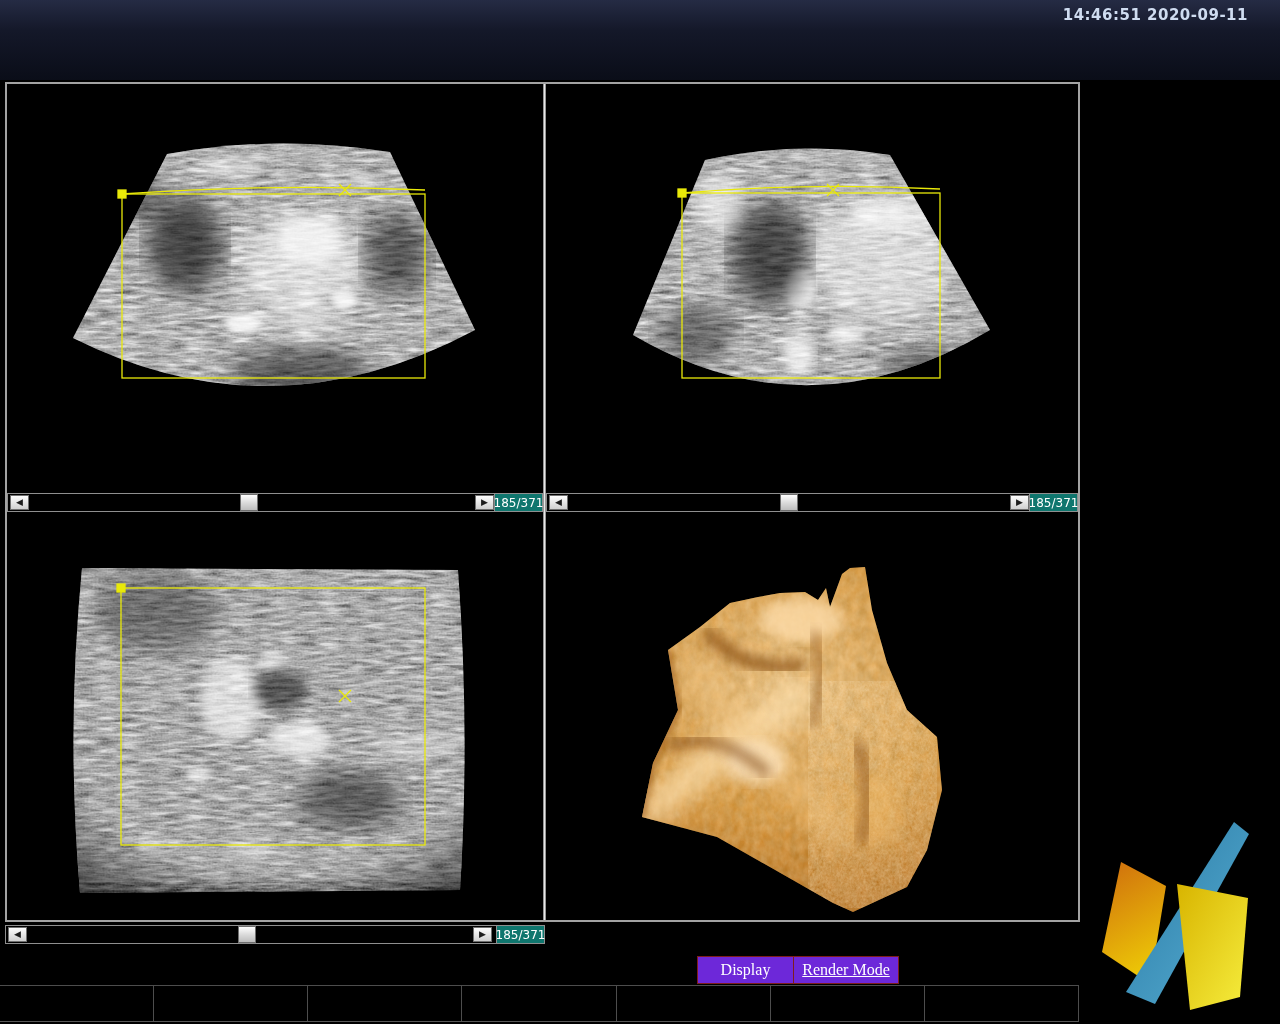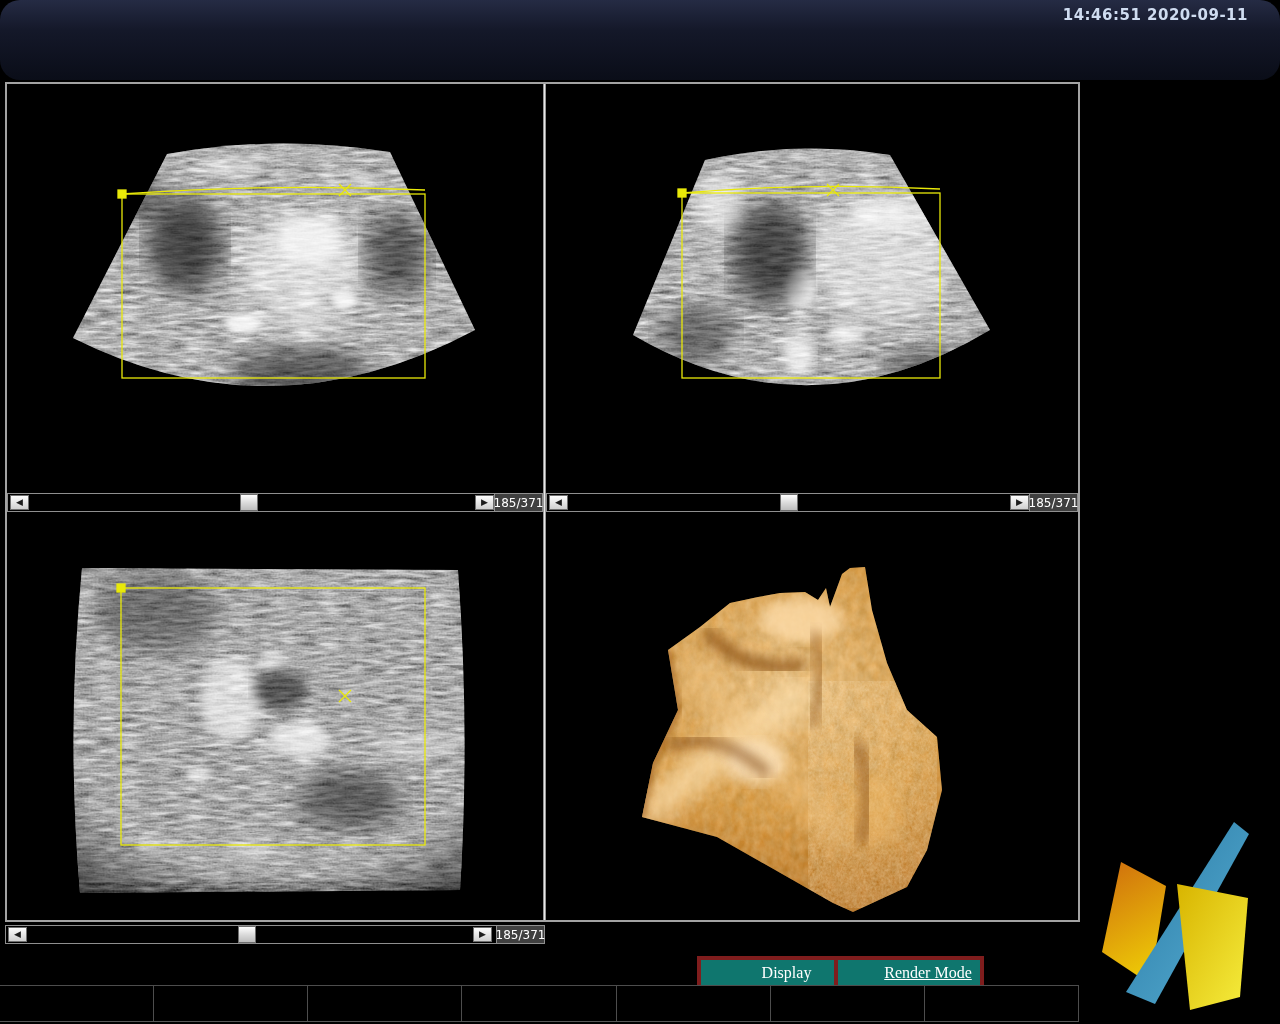--- a/index.html
+++ b/index.html
@@ -1,21 +1,21 @@
 <!DOCTYPE html>
 <html><head>
 <meta charset="utf-8">
 <style>
   html,body{margin:0;padding:0;background:#000;}
   body{width:1280px;height:1024px;position:relative;overflow:hidden;
        font-family:"DejaVu Sans",sans-serif;}
 
   
   .header{position:absolute;left:0;top:0;width:1280px;height:80px;
-    background:linear-gradient(180deg,#252b44 0%,#141829 38%,#0a0d18 100%);border-radius:20px;}
+    background:linear-gradient(180deg,#252b44 0%,#141829 38%,#0a0d18 100%);}
   .timestamp{position:absolute;right:32px;top:6px;
     font:bold 15px "DejaVu Sans",sans-serif;color:#cfdcf0;letter-spacing:.5px;}
 
   
   .quad{position:absolute;left:5px;top:82px;width:1071px;height:836px;
     border:2px solid #a3a3a3;background:#000;}
   .vdiv{position:absolute;left:536px;top:0;width:3px;height:836px;
     background:linear-gradient(90deg,#6f6f6f,#e8e8e8 50%,#6f6f6f);}
   .vp{position:absolute;overflow:hidden;background:#000;}
   #vp-a{left:0;top:0;width:536px;height:409px;}
@@ -30,31 +30,31 @@
   #sb-b{left:539px;top:409px;width:530px;}
   #sb-c{left:5px;top:925px;width:538px;}
   .sbtn{position:absolute;top:1px;width:17px;height:13px;
     background:linear-gradient(180deg,#fdfdfd,#d0d0d0);border:1px solid #6f6f6f;
     display:flex;align-items:center;justify-content:center;
     color:#1c1c1c;font-size:9px;line-height:1;cursor:pointer;}
   .sthumb{position:absolute;top:0;width:16px;height:15px;
     background:linear-gradient(180deg,#ffffff,#d8d8d8 55%,#bdbdbd);
     border:1px solid #6f6f6f;cursor:pointer;}
   .slabel{position:absolute;right:0;top:0;height:100%;width:47px;
-    border-left:1px solid #8f8f8f;background:#404040;color:#fff;
+    border-left:1px solid #8f8f8f;background:#0f766e;color:#fff;
     font-size:12px;display:flex;align-items:center;justify-content:center;}
   .sb-left{left:2px;}
   .sb-right-a{left:467px;} .sb-thumb-a{left:232px;}
   .sb-right-b{left:463px;} .sb-thumb-b{left:233px;}
 
   
   .btnrow{position:absolute;left:697px;top:956px;display:flex;}
-  .tbtn{height:26px;background:#0f766e;border:4px solid #7f1d1d;color:#fff;
+  .tbtn{height:26px;background:#6d28d9;border:1px solid #7f1d1d;color:#fff;
     font:16px "Liberation Serif",serif;display:flex;align-items:center;
-    justify-content:center;cursor:pointer;padding-left:38px;}
+    justify-content:center;cursor:pointer;}
   #btn-display{width:95px;}
   #btn-render{width:104px;border-left:none;text-decoration:underline;}
 
   
   .menubar{position:absolute;left:0;top:985px;width:1078px;height:35px;
     background:#000;border-top:1px solid #4d4d4d;border-bottom:1px solid #585858;
     border-right:1px solid #4d4d4d;display:flex;}
   .mcell{flex:1;border-right:1px solid #4d4d4d;}
   .mcell:last-child{border-right:none;}
 

